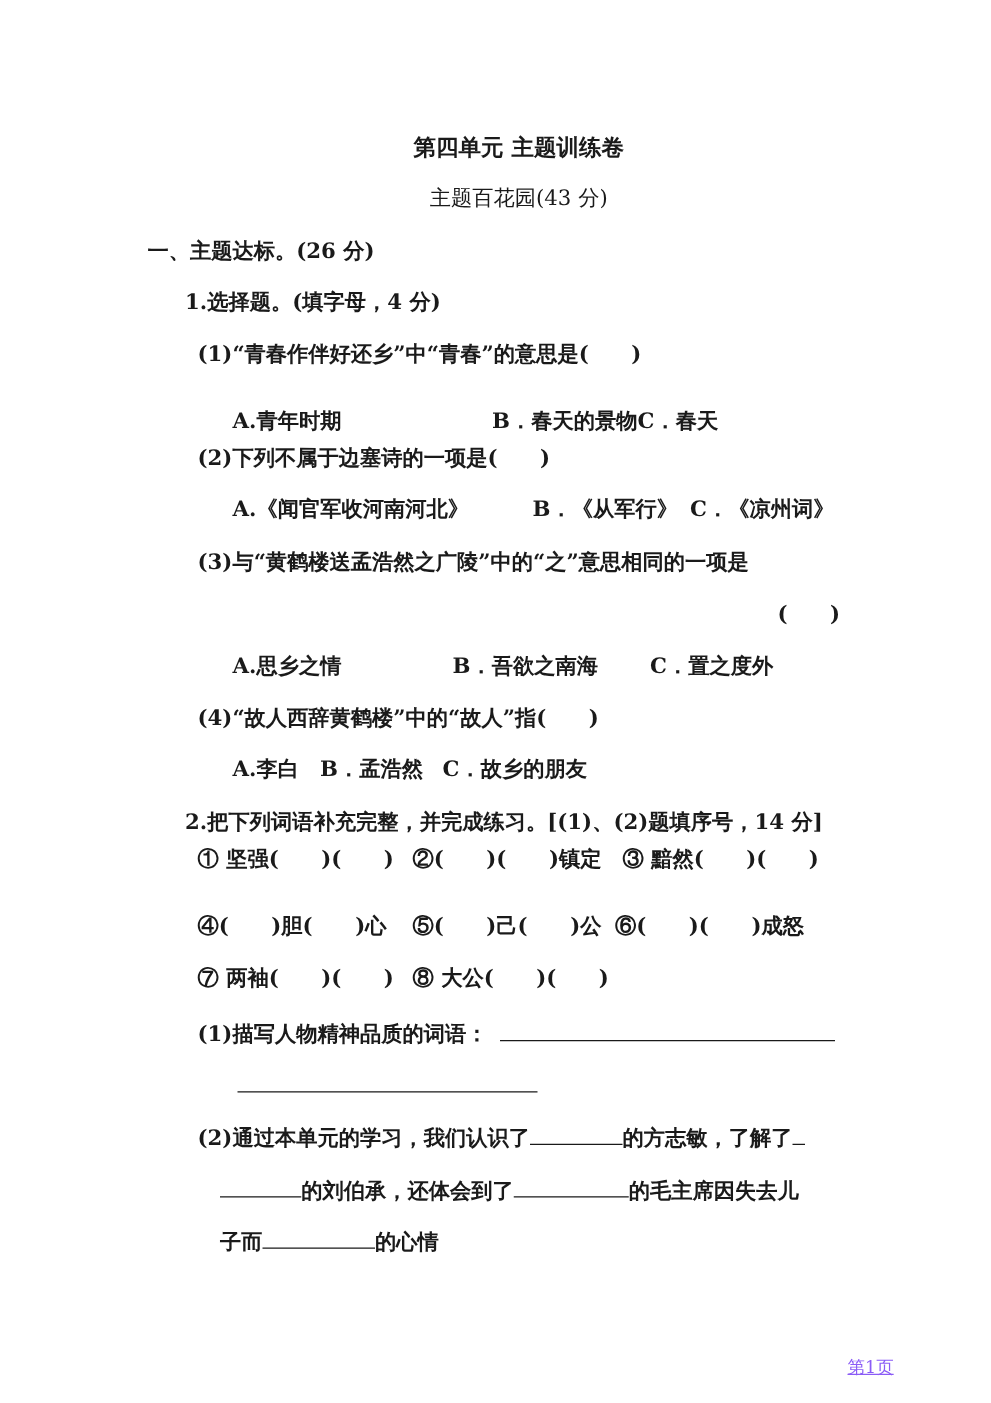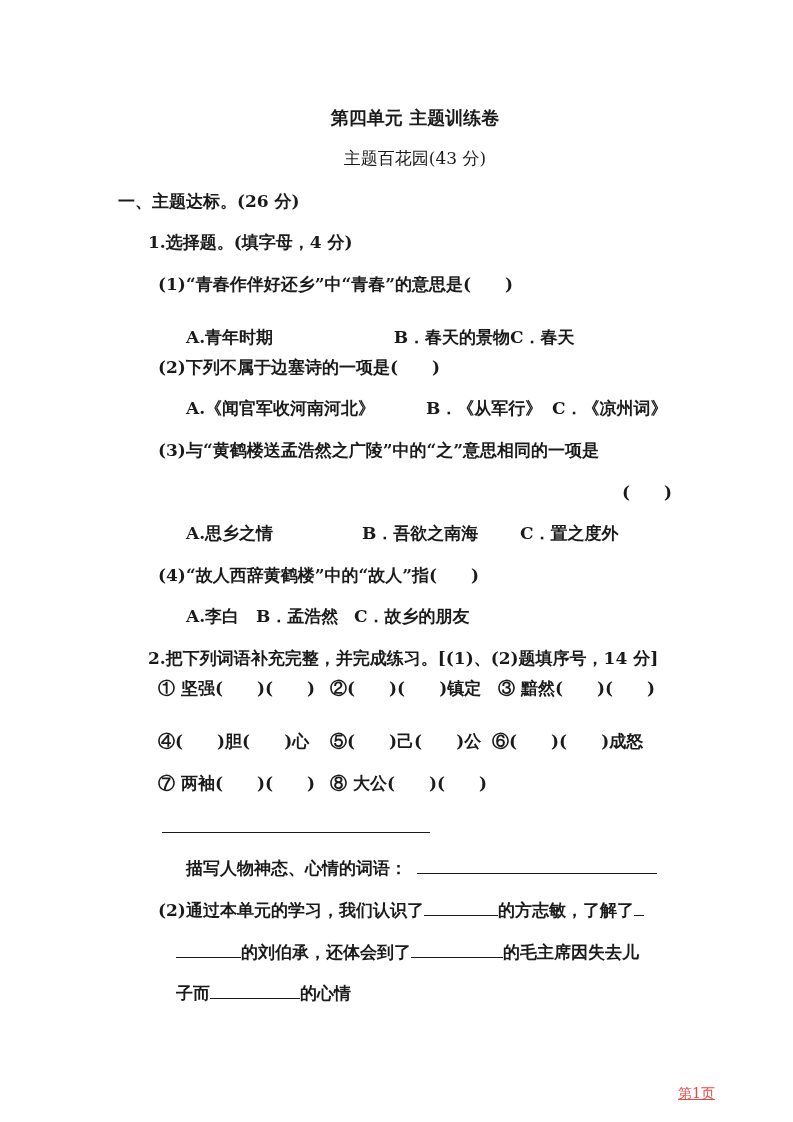--- a/index.html
+++ b/index.html
@@ -48,21 +48,21 @@
       display: inline-block;
       border-bottom: 1px solid #1a1a1a;
       height: 18px;
       vertical-align: baseline;
     }
     .footer {
       position: absolute;
       left: 678px;
       top: 1085px;
       font-size: 14px;
-      color: #ef4444;
+      color: #8b5cf6;
       white-space: nowrap;
       text-decoration: underline;
     }
   </style>
 </head>
 <body>
 
 <div>
 
   <div class="title">第四单元  主题训练卷</div>
@@ -99,24 +99,24 @@
     <span class="opt" style="width:172px;">① 坚强(　　)(　　)</span><span class="opt" style="width:168px;">②(　　)(　　)镇定</span><span class="opt">③ 黯然(　　)(　　)</span>
   </div>
   <div class="line" style="left:158px; top:730px;">
     <span class="opt" style="width:172px;">④(　　)胆(　　)心</span><span class="opt" style="width:162px;">⑤(　　)己(　　)公</span><span class="opt">⑥(　　)(　　)成怒</span>
   </div>
   <div class="line" style="left:158px; top:772px;">
     <span class="opt" style="width:172px;">⑦ 两袖(　　)(　　)</span><span class="opt">⑧ 大公(　　)(　　)</span>
   </div>
 
   <div class="line" style="left:158px; top:814px;">
+    <span>(1)描写人物精神品质的词语：</span>
     <span class="ul" style="width:268px; margin-left:4px;"></span>
   </div>
   <div class="line" style="left:186px; top:855px;">
-    <span>描写人物神态、心情的词语：</span>
     <span class="ul" style="width:240px; margin-left:4px;"></span>
   </div>
 
   <div class="line" style="left:158px; top:897px;">
     <span>(2)通过本单元的学习，我们认识了</span><span class="ul" style="width:74px;"></span><span>的方志敏，了解了</span><span class="ul" style="width:10px;"></span>
   </div>
   <div class="line" style="left:176px; top:939px;">
     <span class="ul" style="width:65px;"></span><span>的刘伯承，还体会到了</span><span class="ul" style="width:92px;"></span><span>的毛主席因失去儿</span>
   </div>
   <div class="line" style="left:176px; top:980px;">

